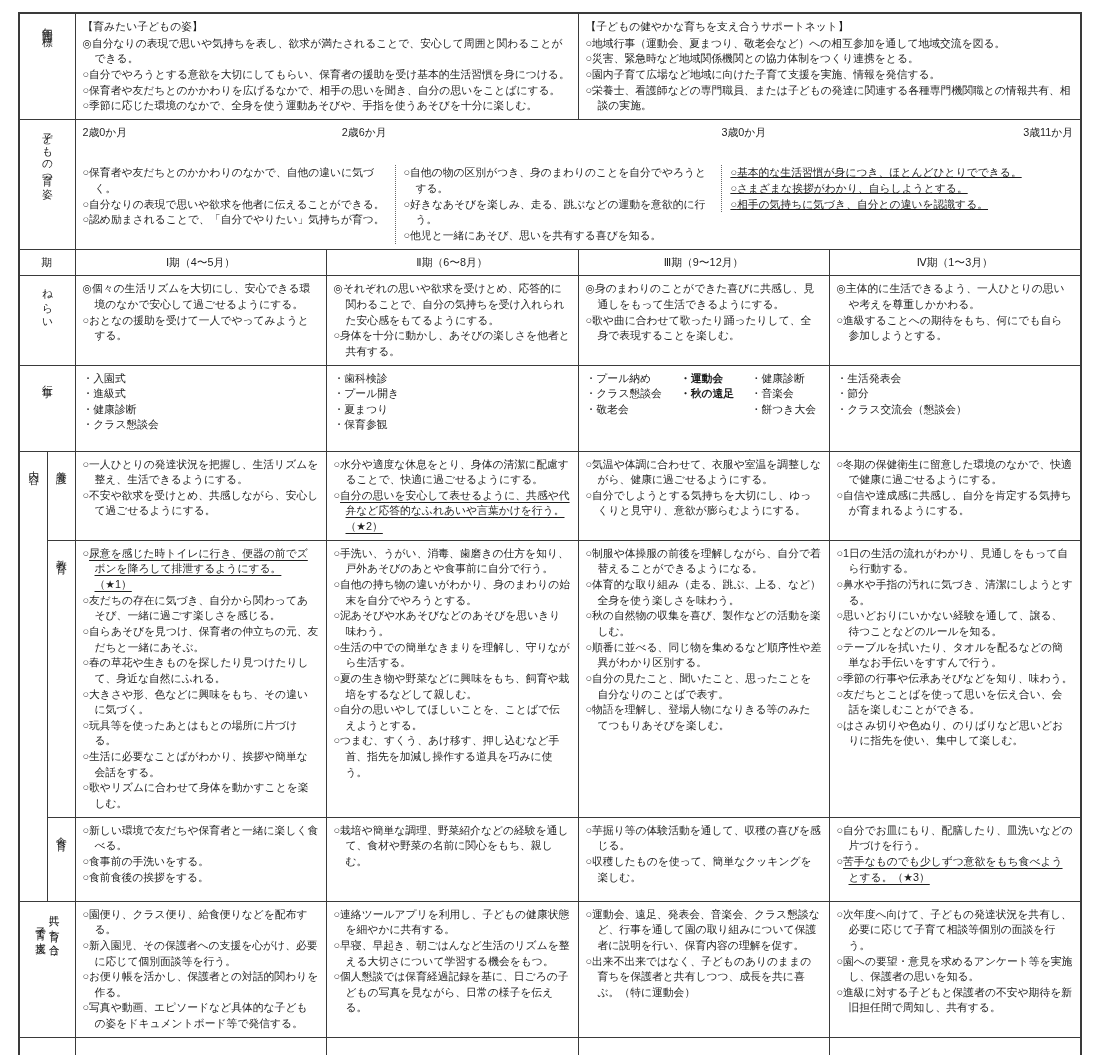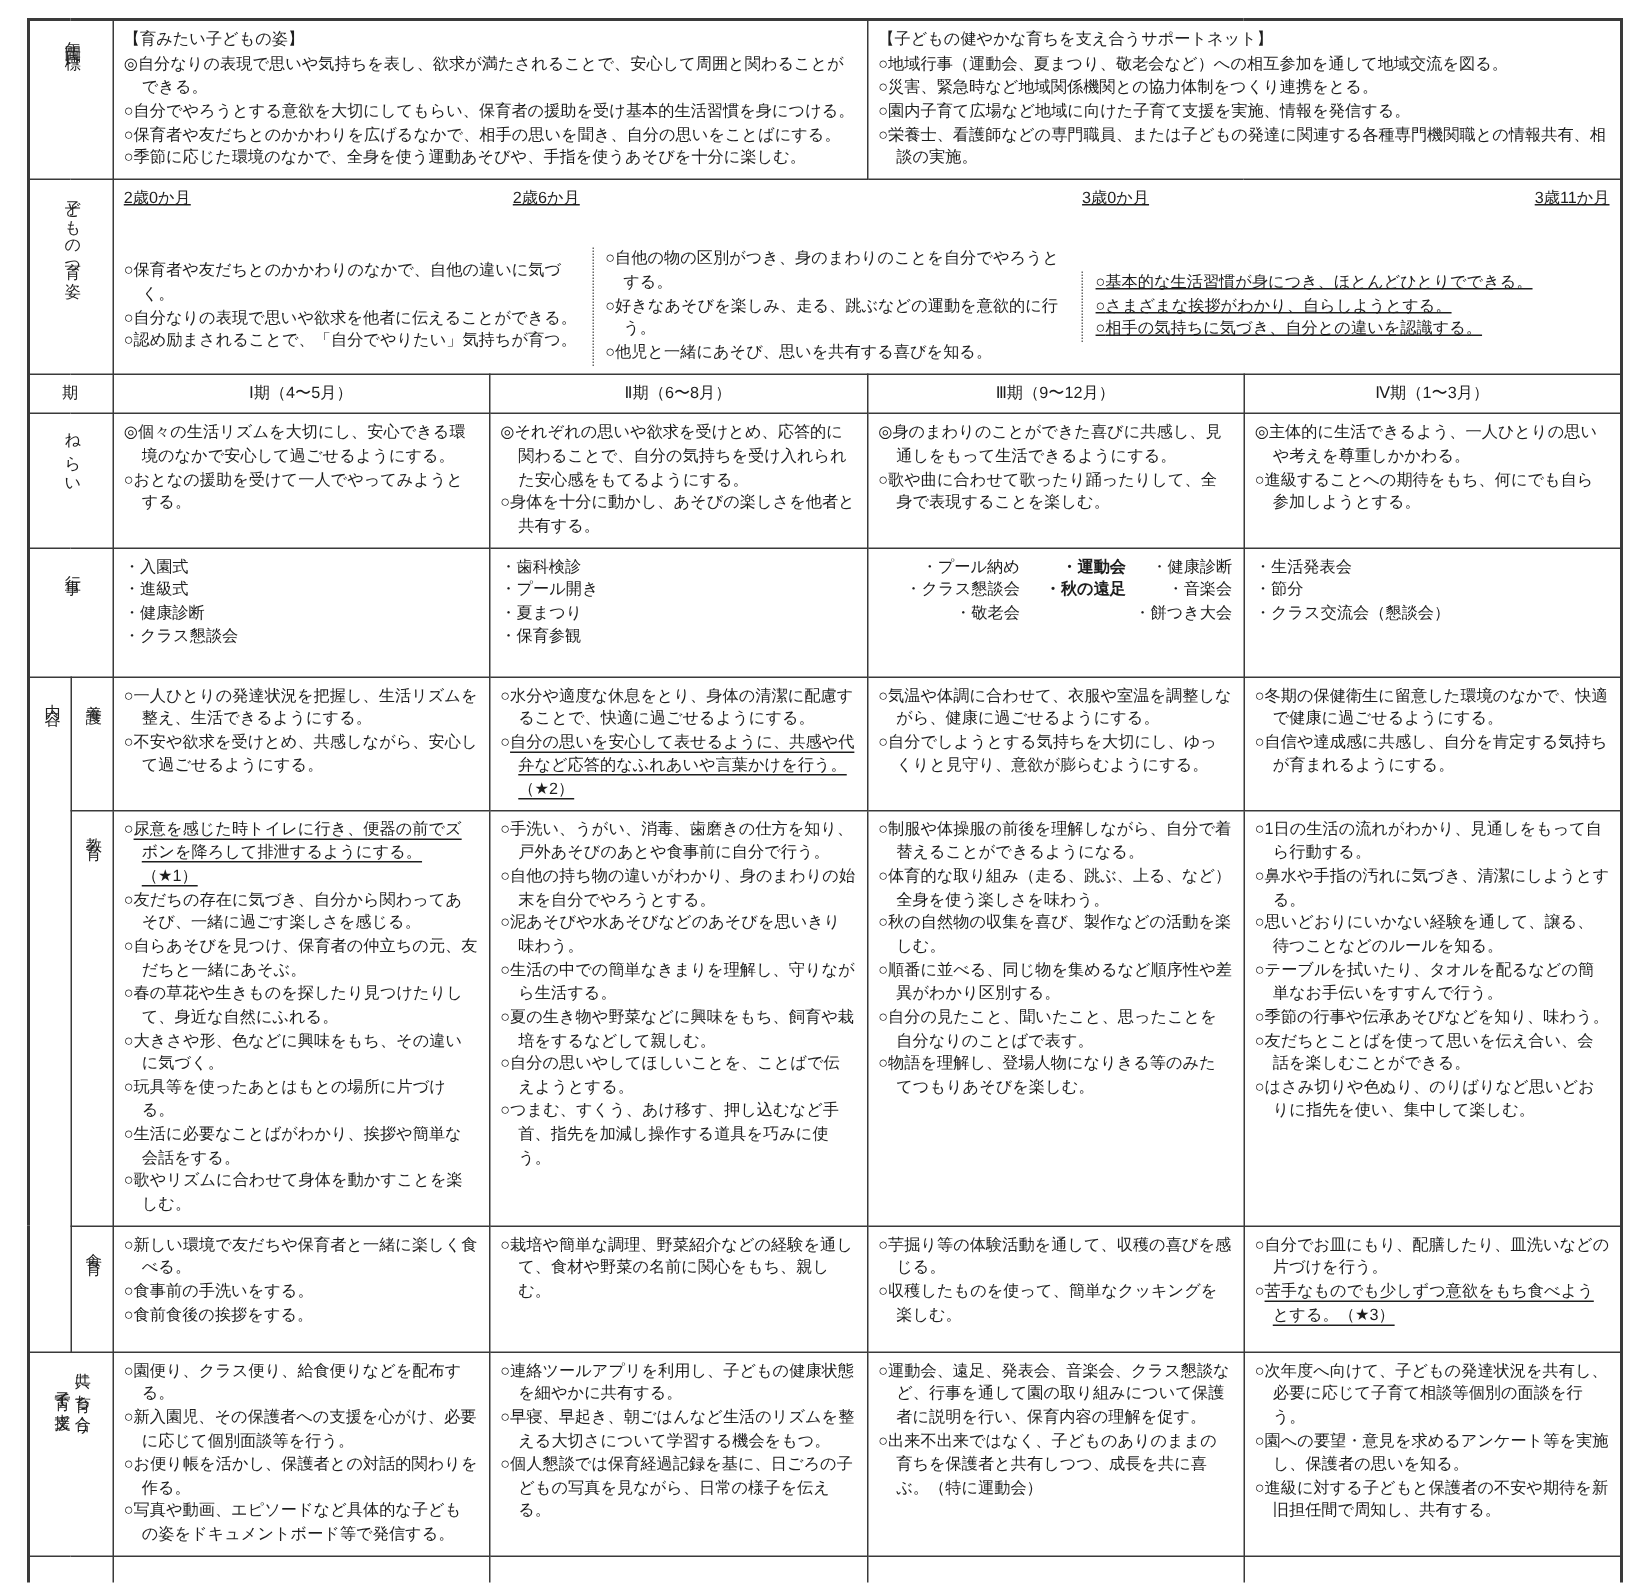--- a/index.html
+++ b/index.html
@@ -21,33 +21,33 @@
   .v { writing-mode:vertical-rl; display:inline-block; letter-spacing:3px; line-height:1.25; white-space:pre-line; font-size:10.8px; }
   .hlab { font-size:10.8px; letter-spacing:1px; }
 
   .hd { margin:0 0 1px 0; }
   .item { padding-left:12px; text-indent:-12px; }
   .mk { padding-right:0px; }
   .ul { text-decoration:underline; text-underline-offset:2.5px; text-decoration-thickness:1px; }
 
   
   .ages { display:flex; margin:0 0 5px 0; }
-  .ag { display:flex; justify-content:space-between;text-decoration:underline; }
+  .ag { display:flex; justify-content:space-between; }
   .a1 { width:31.5%; padding-right:8px; }
   .a2 { width:33%; }
   .a3 { width:35.5%;text-align:right; }
-  .gwrap { display:flex; align-items:center;margin-top:25px; }
+  .gwrap { display:flex; align-items:flex-start;margin-top:25px; }
   .gb { padding-right:8px; }
   .gb1 { width:31.5%; }
   .gb2 { width:33%; border-left:1px dotted #666; padding-left:8px; }
   .gb3 { width:35.5%; border-left:1px dotted #666; padding-left:8px;text-decoration:underline; }
 
   td.period-cell { text-align:center; vertical-align:middle; padding:4px 2px; }
 
-  .evcols { display:flex;text-align:right; }
+  .evcols { display:flex; }
   .evc1 { width:40%; }
   .evc2 { width:30%;font-weight:bold; }
   .evc3 { width:30%; }
 </style>
 </head>
 <body>
 
 <div class="page">
 
   <table class="plan">

